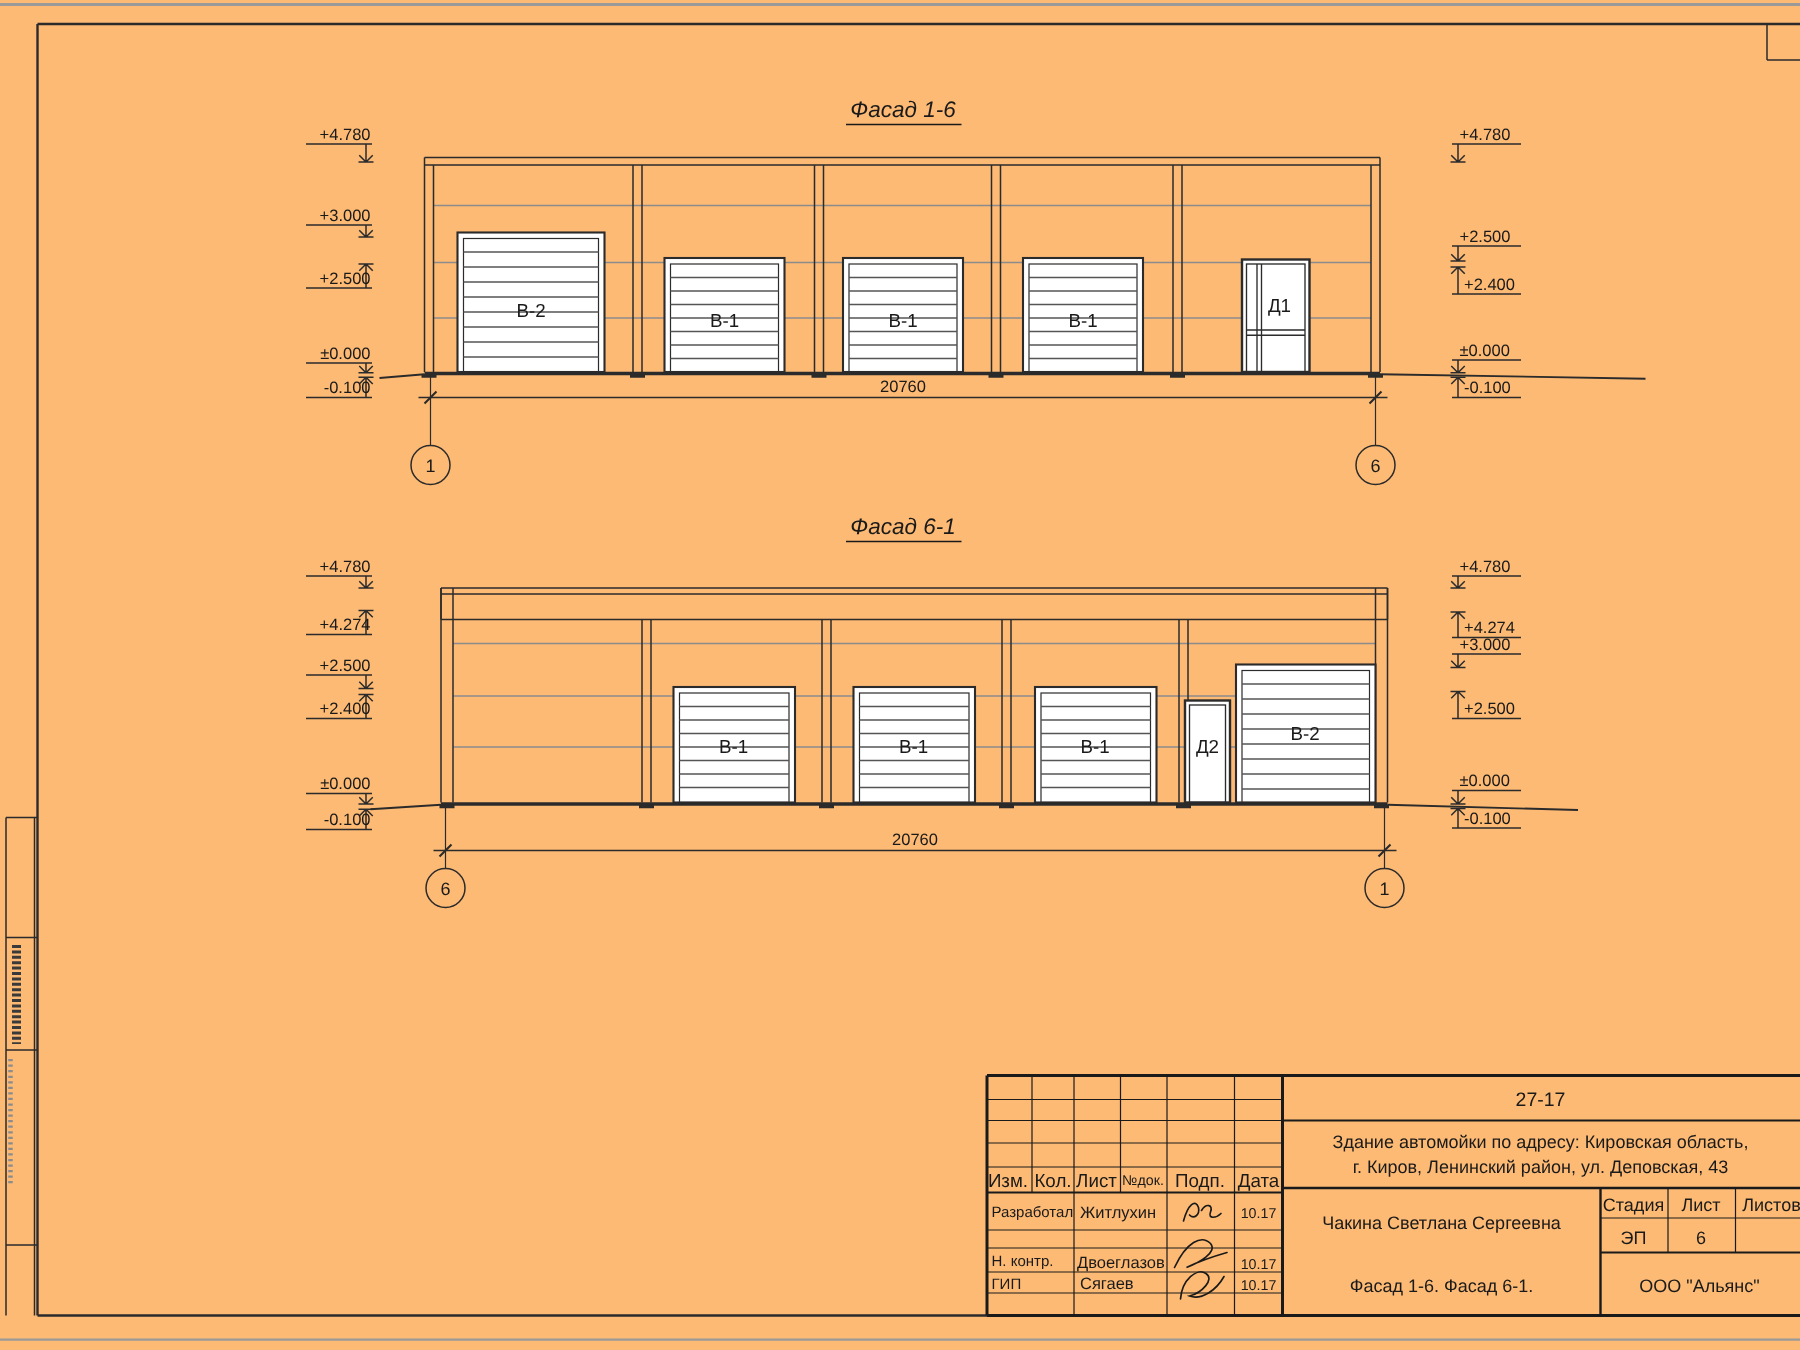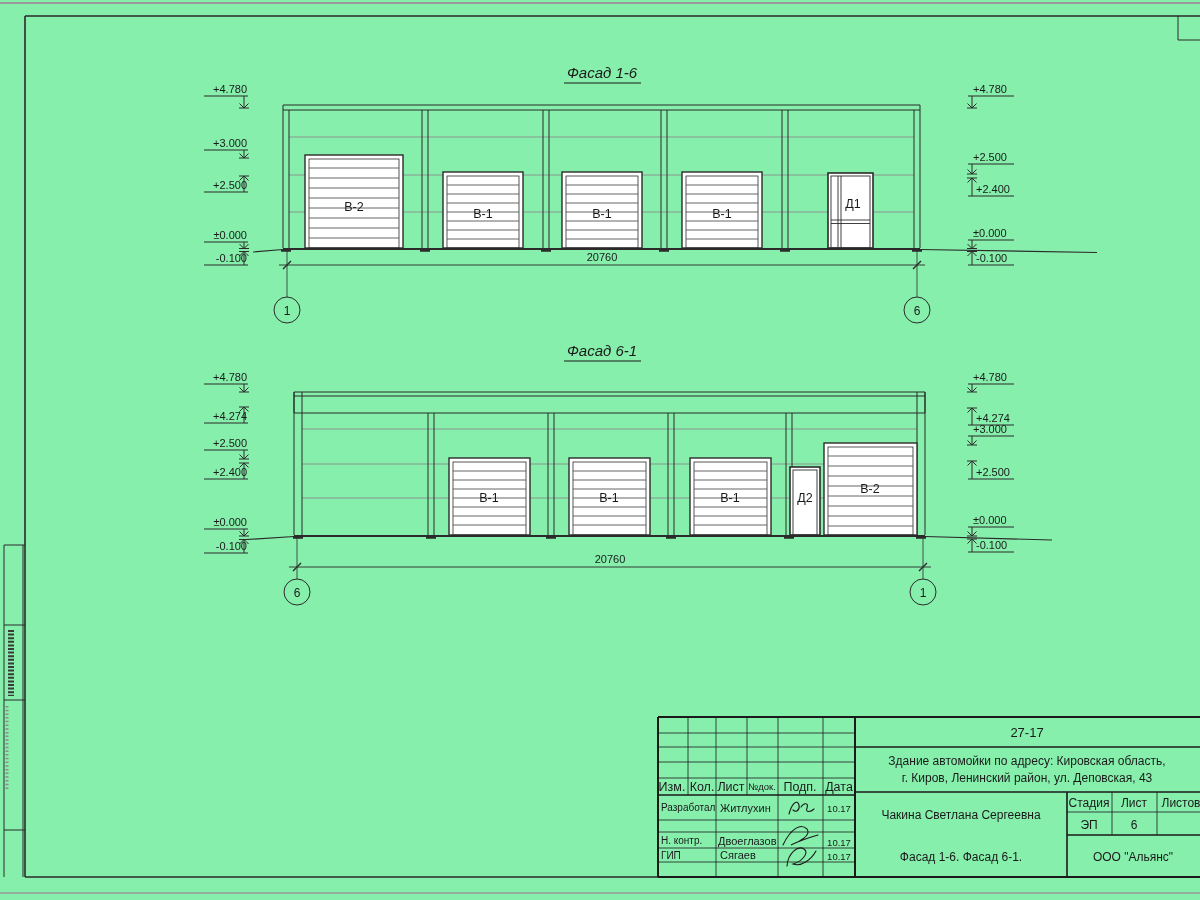--- a/index.html
+++ b/index.html
@@ -1,17 +1,17 @@
 <!DOCTYPE html>
 <html><head>
 <meta charset="utf-8">
 <style>
   html,body{margin:0;padding:0;background:#e8e8e8;}
   .page{
-    position:relative;width:1200px;height:900px;background:#86efac;
+    position:relative;width:1200px;height:900px;background:#fdba74;
     overflow:hidden;font-family:"Liberation Sans",sans-serif;
   }
   svg{position:absolute;left:0;top:0;}
   svg text{fill:#1a1a1a;font-family:"Liberation Sans",sans-serif;}
   .t-title{font-size:15px;font-style:italic;}
   .t-mark{font-size:11px;}
   .t-door{font-size:12.5px;}
   .t-dim{font-size:11px;}
   .t-axis{font-size:12px;}
   .tb-head{font-size:12.5px;}

